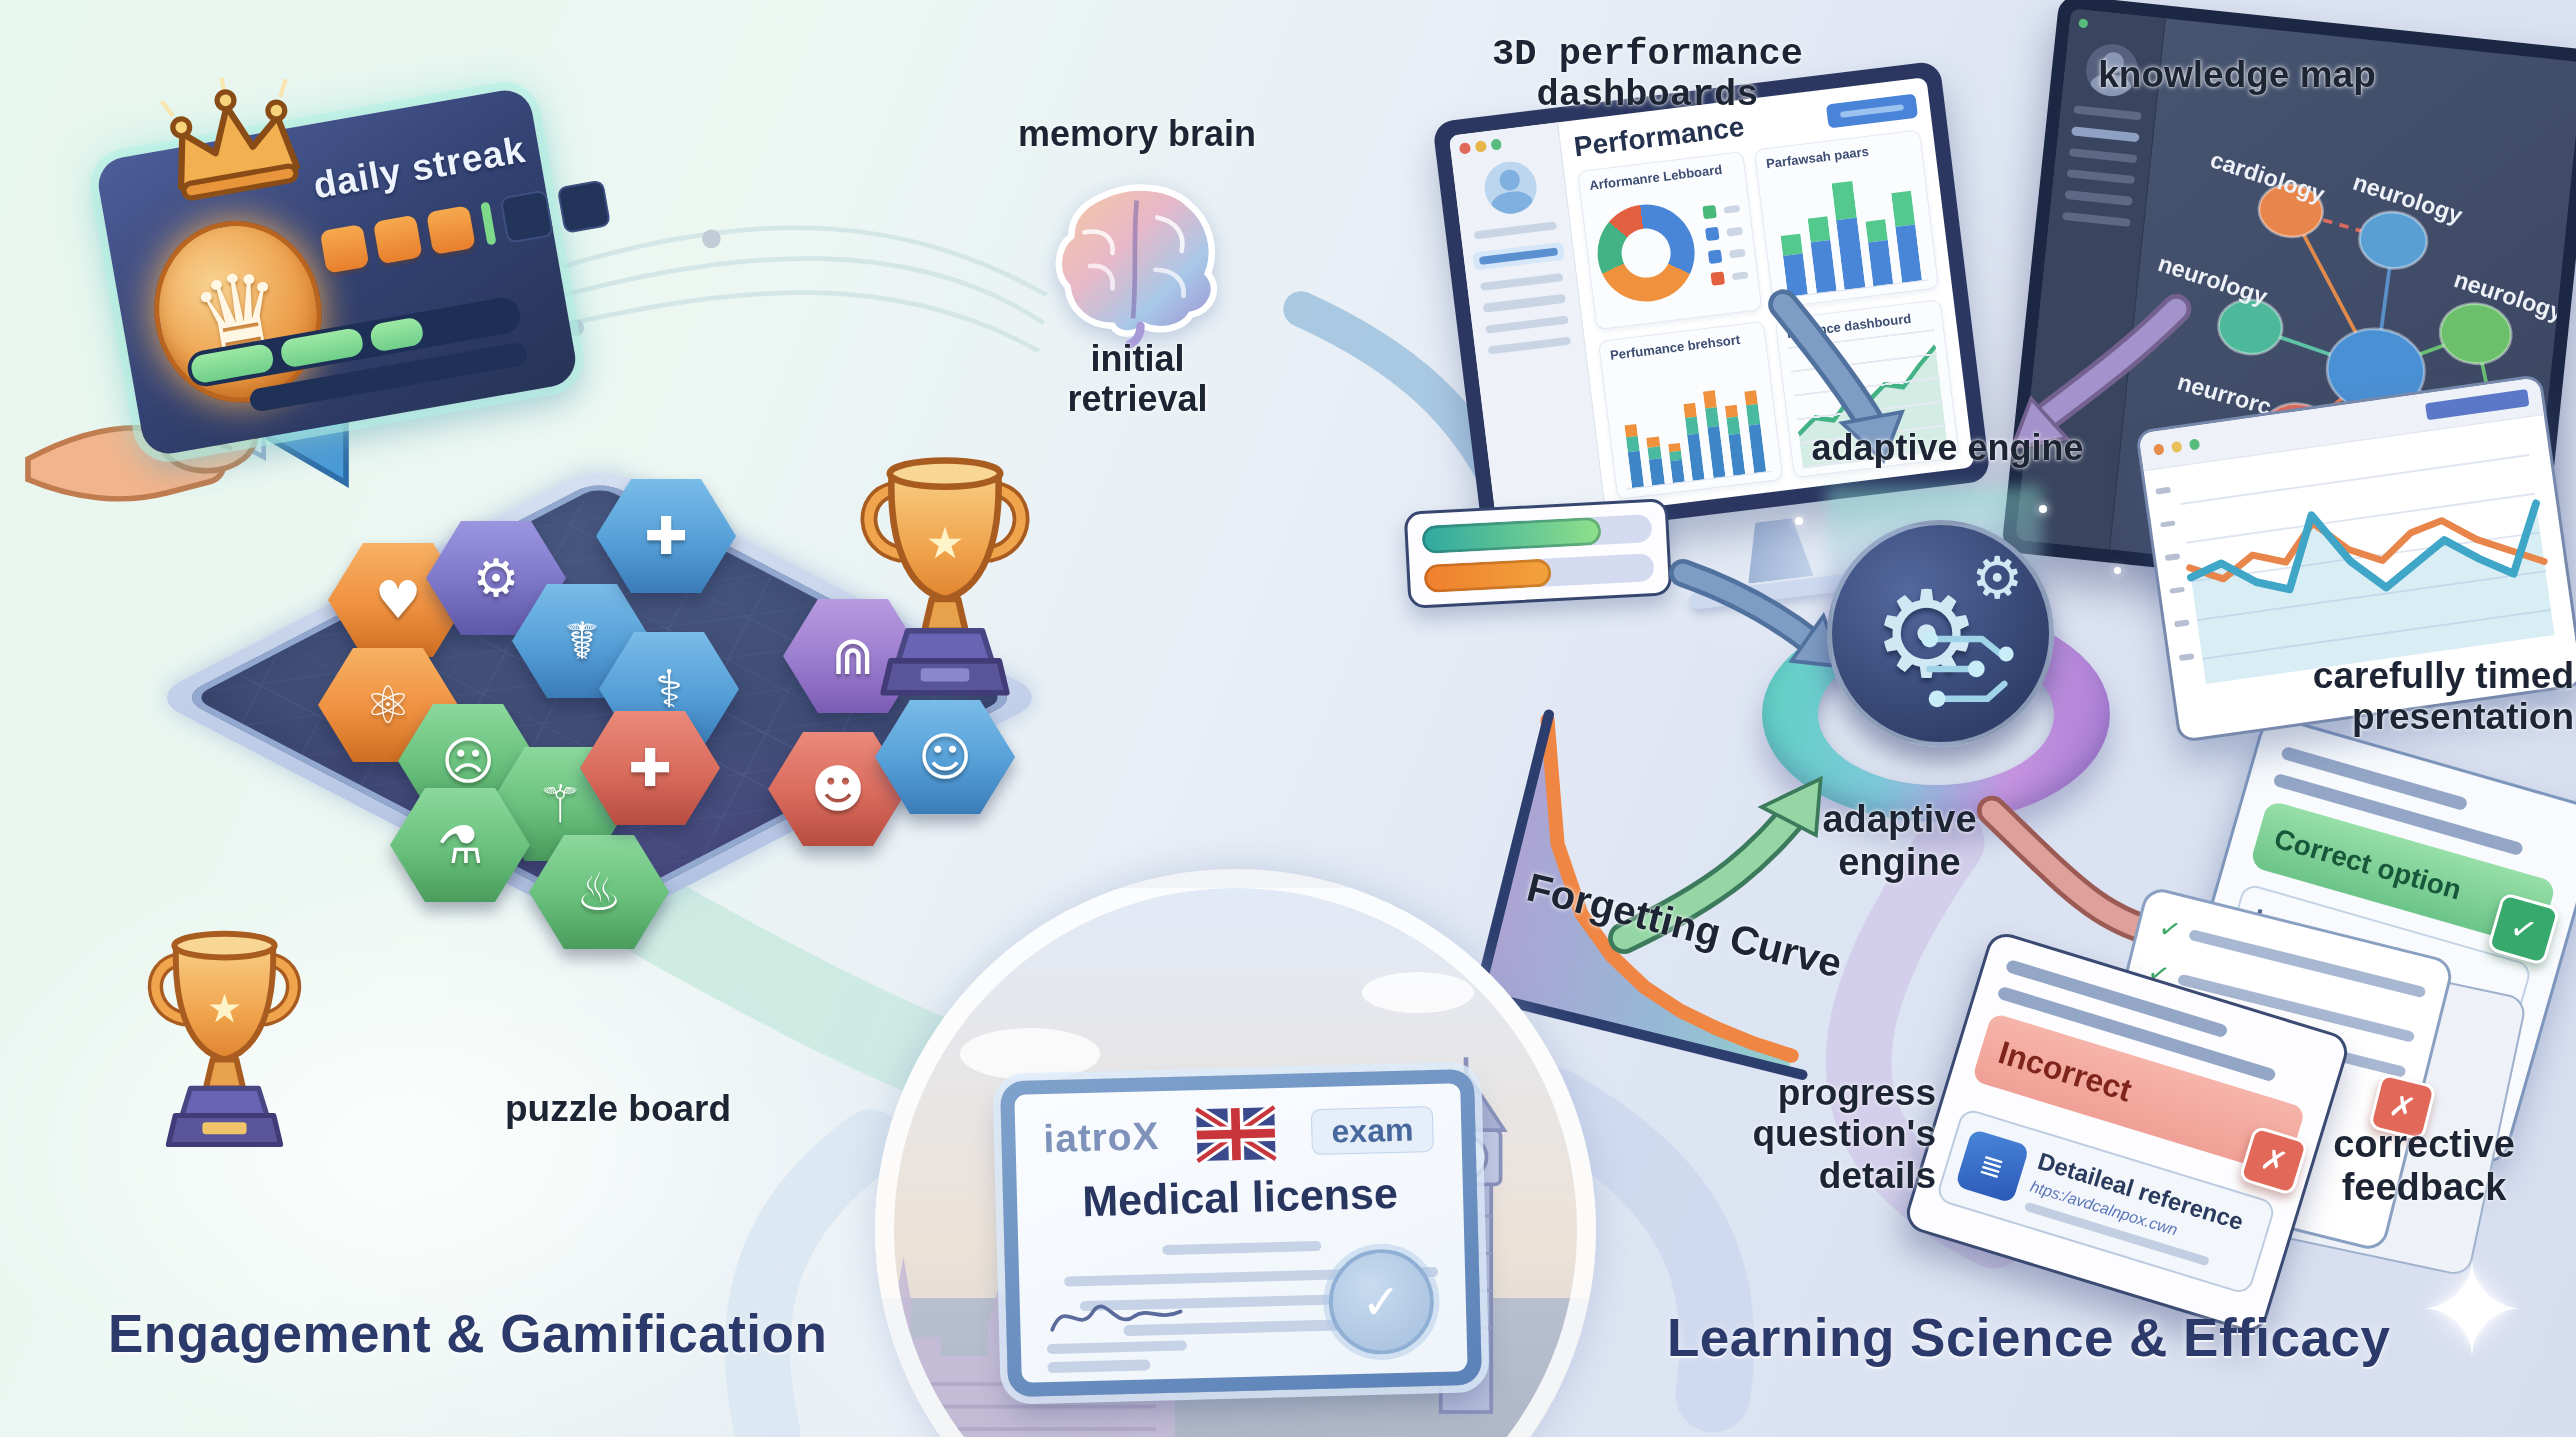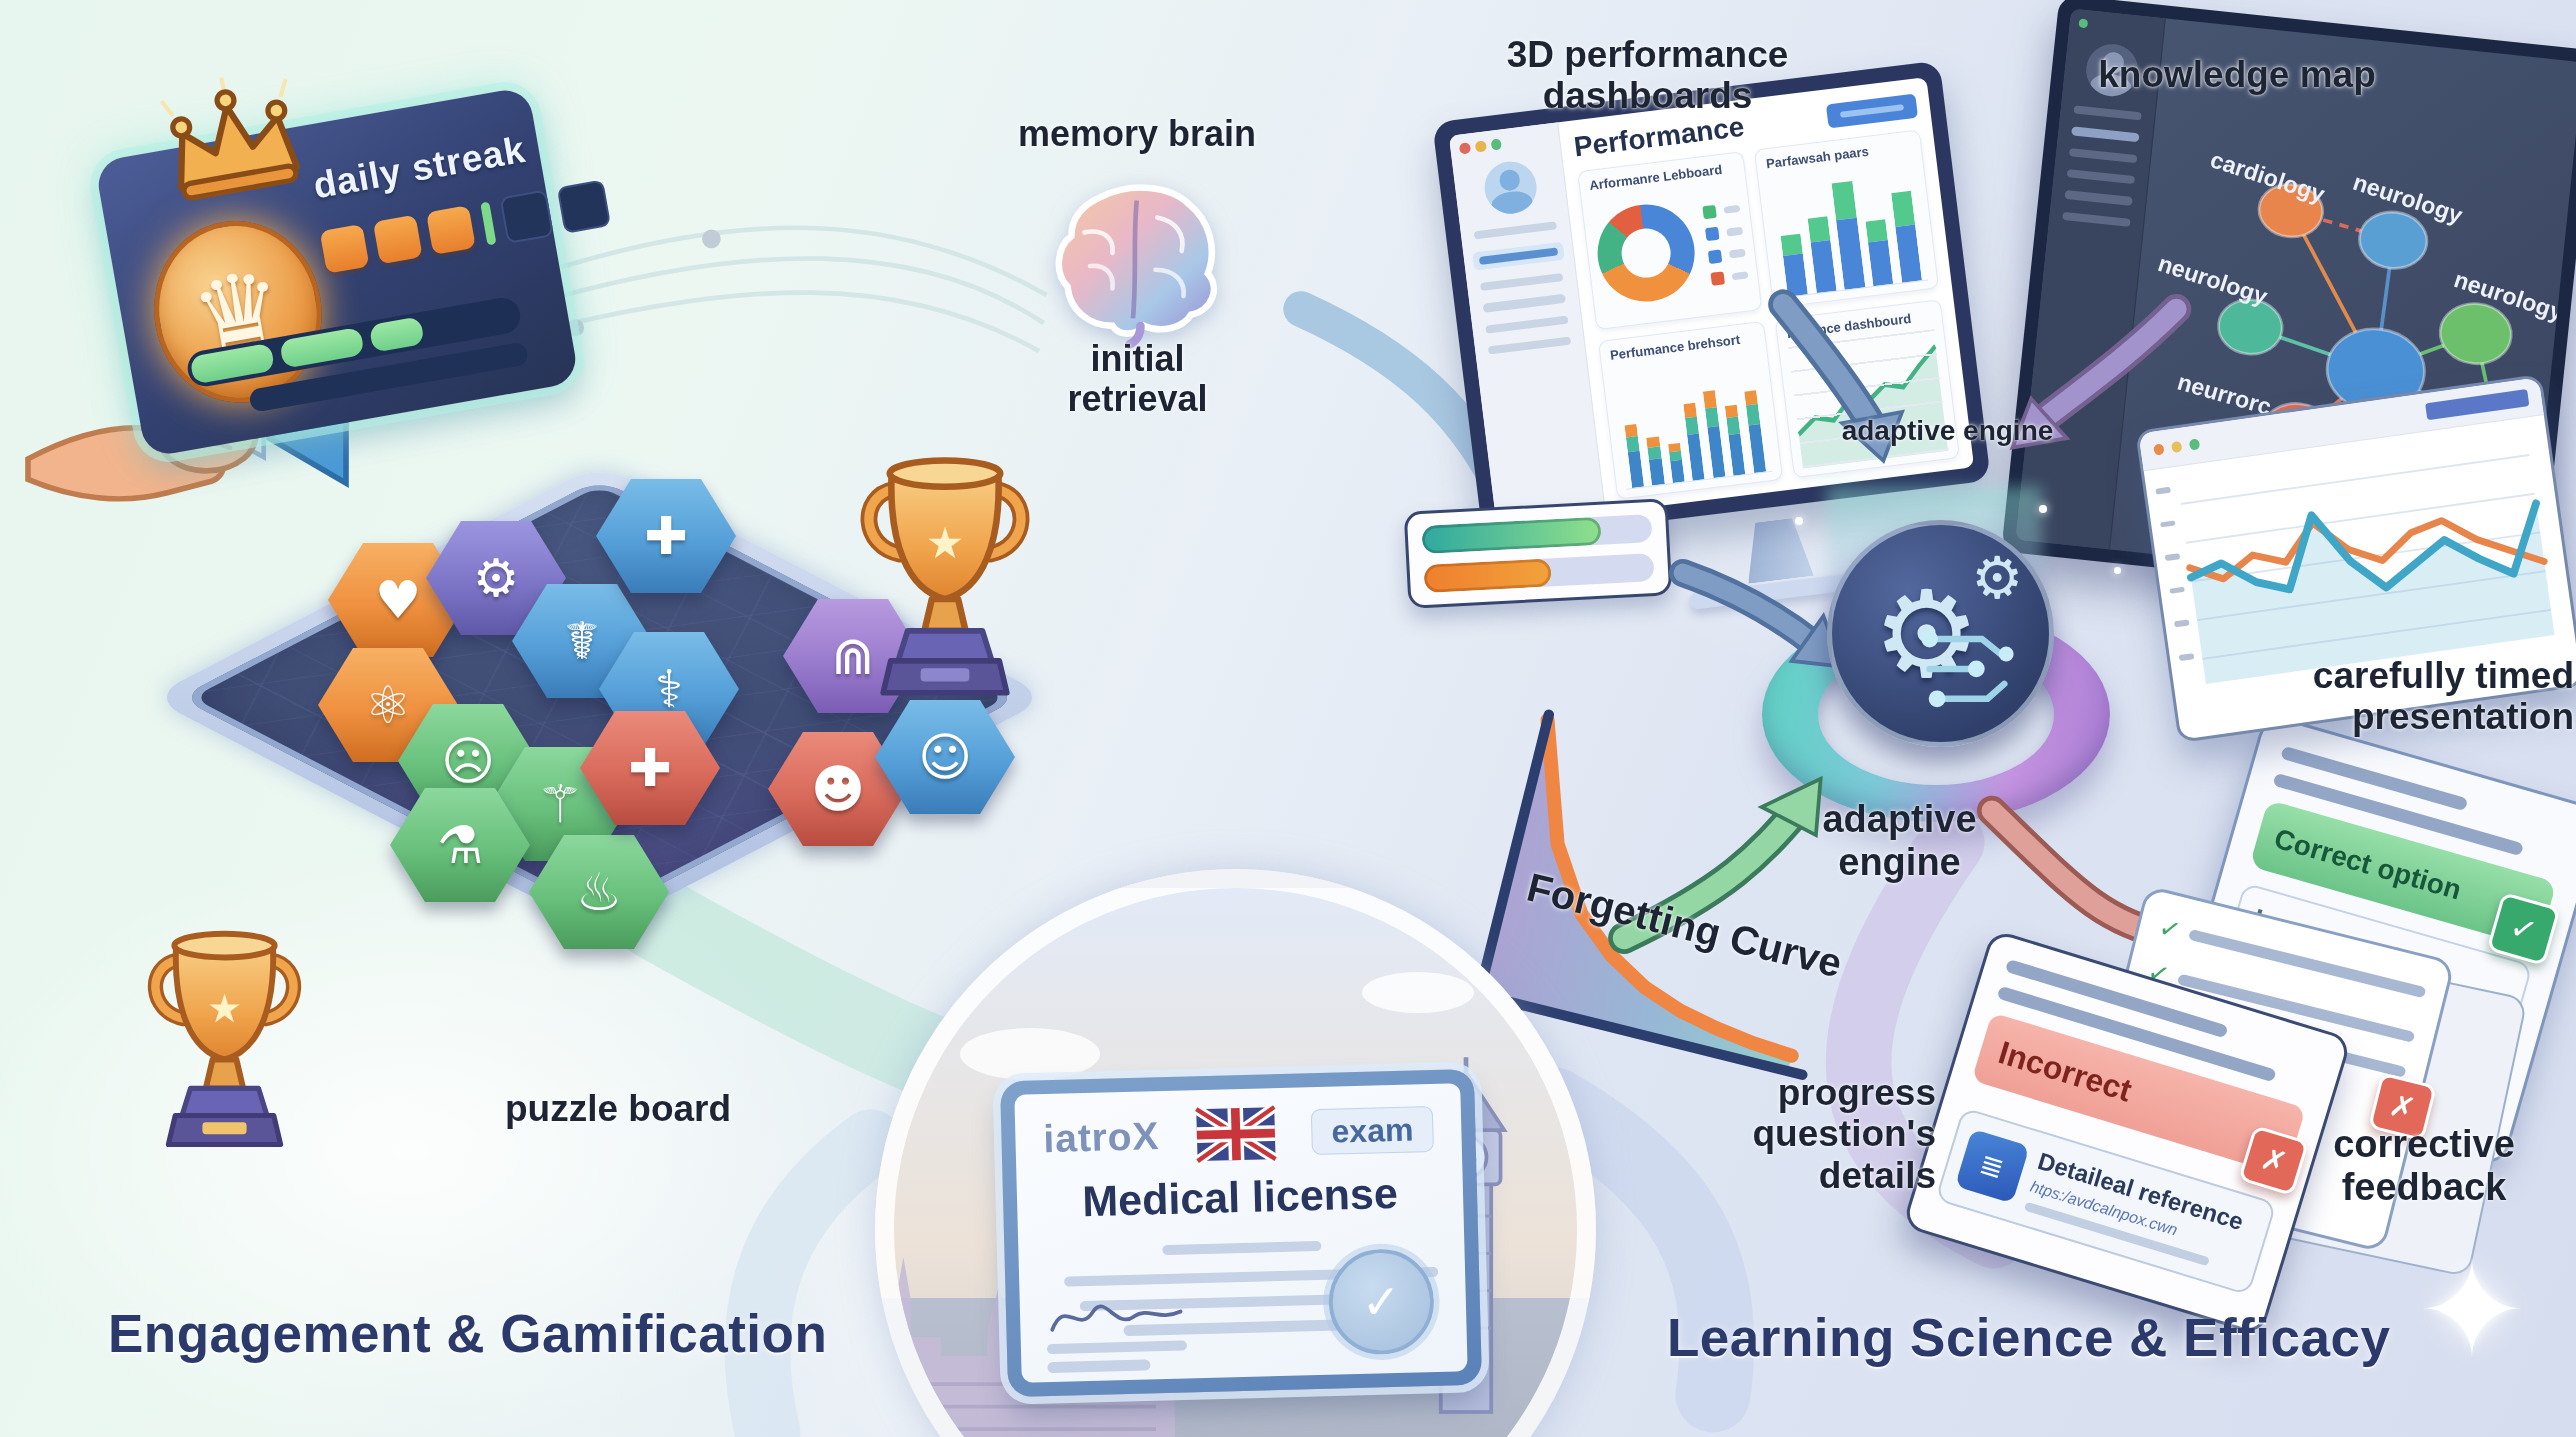--- a/index.html
+++ b/index.html
@@ -385,21 +385,21 @@
     <text x="110" y="128" font-size="46" text-anchor="middle" fill="#fff3c8">★</text>
     <path class="gold-stroke" d="M96,172 L124,172 L132,206 L88,206 Z" fill="#e8a24c"></path>
     <path d="M70,206 L150,206 L160,238 L60,238 Z" fill="#6a64b4" stroke="#4a4684" stroke-width="6" stroke-linejoin="round"></path>
     <path d="M52,238 L168,238 L176,272 L44,272 Z" fill="#5a5498" stroke="#413c78" stroke-width="6" stroke-linejoin="round"></path>
     <rect x="84" y="246" width="52" height="14" rx="4" fill="#f0c46a"></rect>
   </svg>
 
   <div class="lbl" style="left:440px;top:1088px;width:356px;font-size:37px;font-weight:600;">puzzle board</div>
   <div class="title" style="left:108px;top:1303px;">Engagement &amp; Gamification</div>
 
-  <div class="lbl" style="left:1423px;top:34px;width:449px;font-size:37px;">
+  <div class="lbl" style="left:1423px;top:34px;width:449px;font-size:37px;font-family:Liberation Mono, monospace;">
     <span>3D performance</span><br><span>dashboards</span>
   </div>
 
   <div id="dash-monitor" class="abs">
     <div id="dash-screen">
       <div class="dash-side">
         <div class="dots">
           <span class="dot" style="background:#e06a5a;"></span>
           <span class="dot" style="background:#e8b54a;"></span>
           <span class="dot" style="background:#58bc7c;"></span>
@@ -582,21 +582,21 @@
           </g>
         </svg>
       </div>
     </div>
   </div>
   <div class="stand abs" style="left:2228px;top:588px;transform:rotate(6deg);">
     <div class="neck" style="width:84px;height:75px;"></div>
       <div class="foot" style="width:225px;"></div>
   </div>
 
-  <div class="lbl" style="left:1793px;top:415px;width:309px;font-size:28px;">adaptive engine</div>
+  <div class="lbl" style="left:1793px;top:428px;width:309px;font-size:36px;">adaptive engine</div>
 
   <div id="tracker-card" class="abs">
     <div class="track">
         <div class="fill teal" style="width: 78%;"></div>
       </div>
     <div class="track">
         <div class="fill orange" style="width: 55%;"></div>
       </div>
   </div>
 

